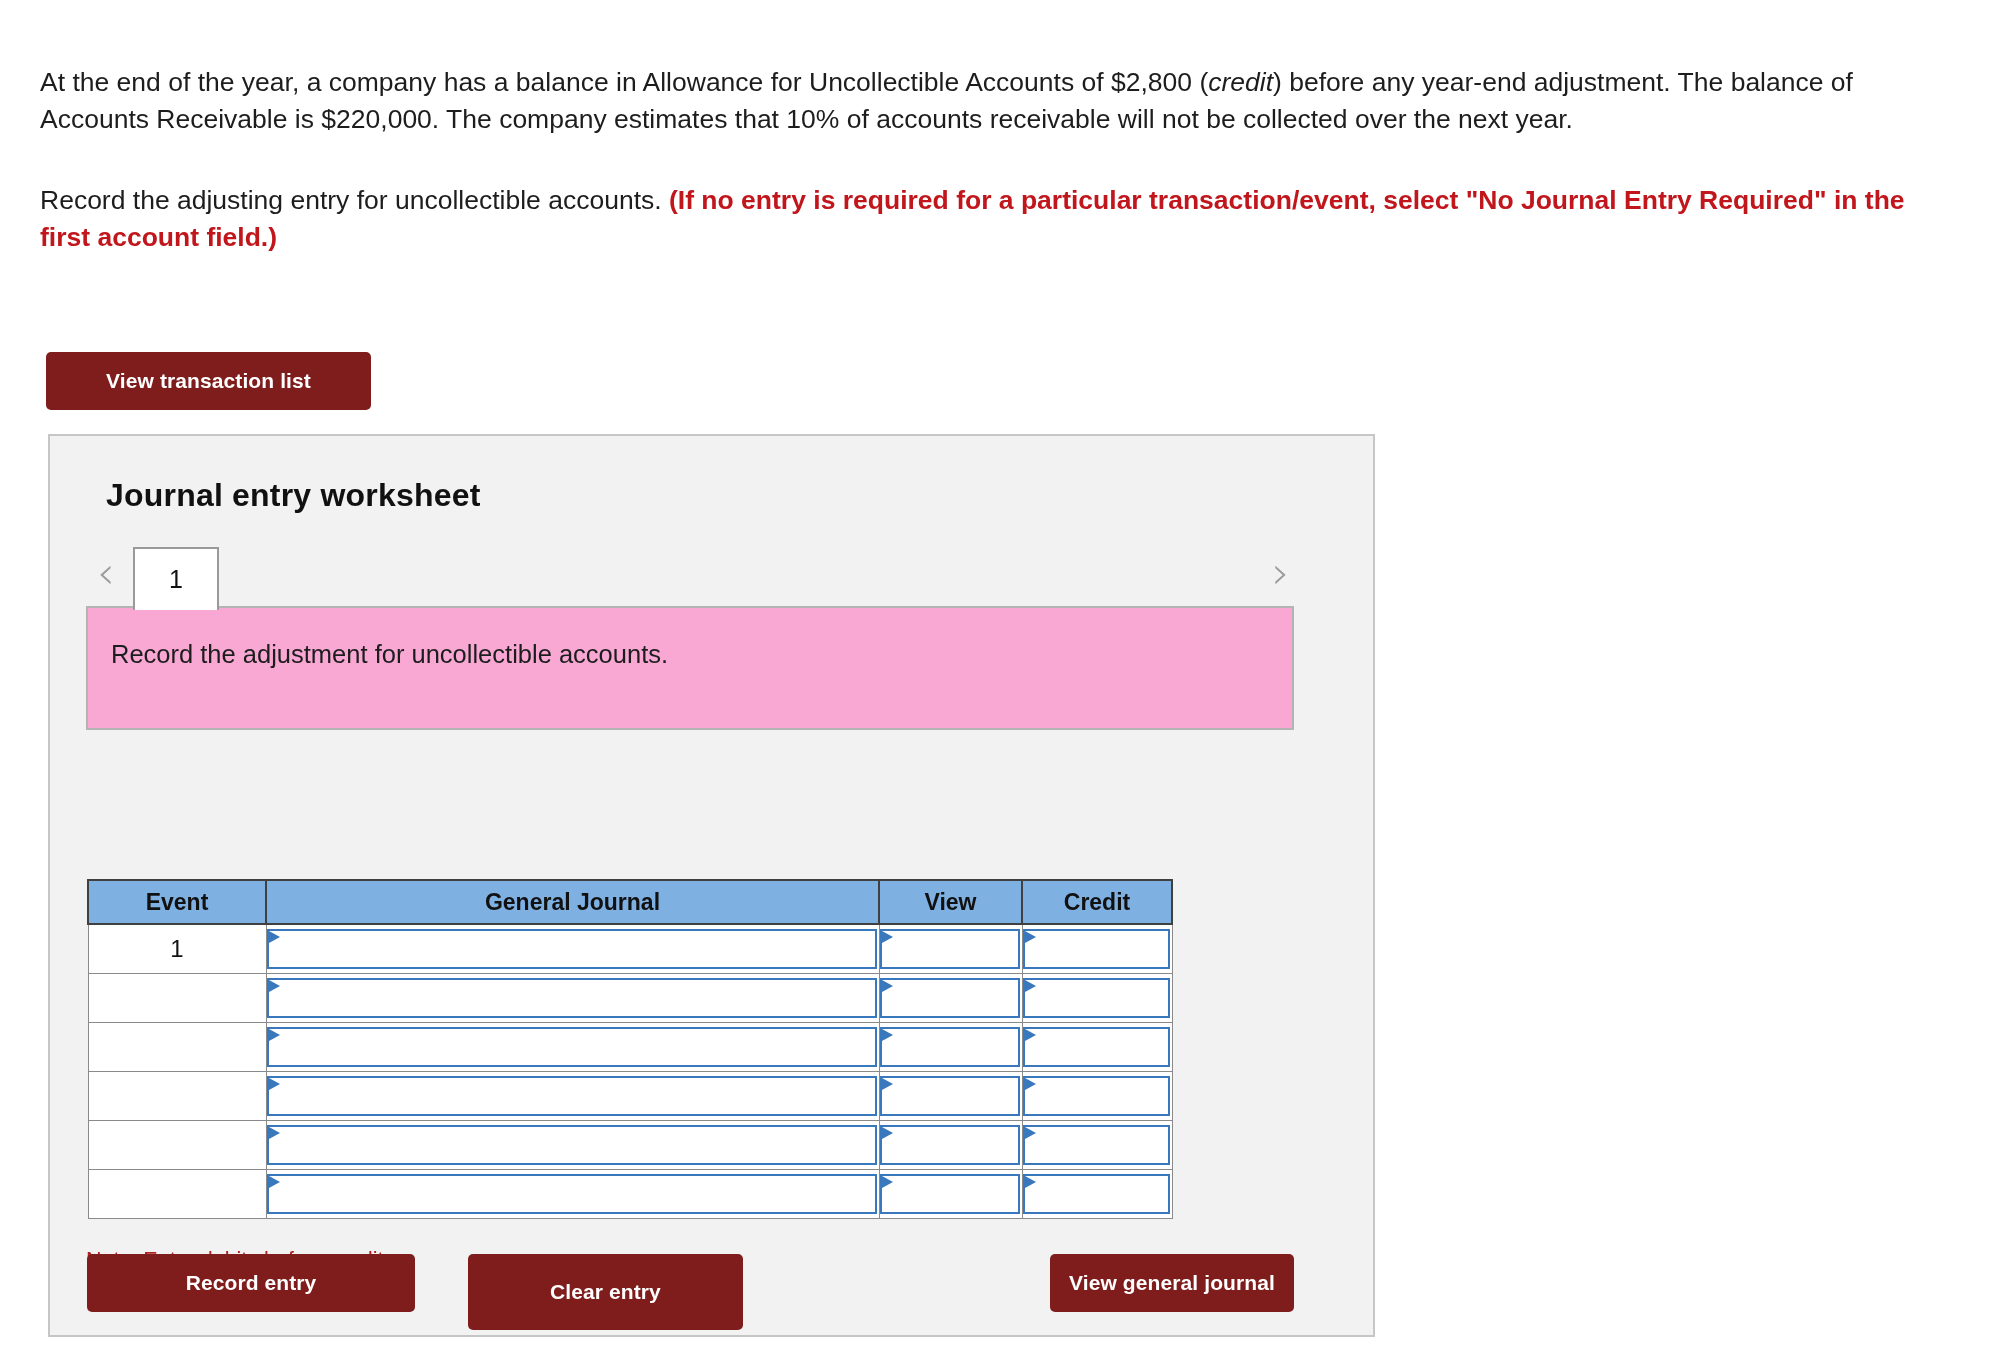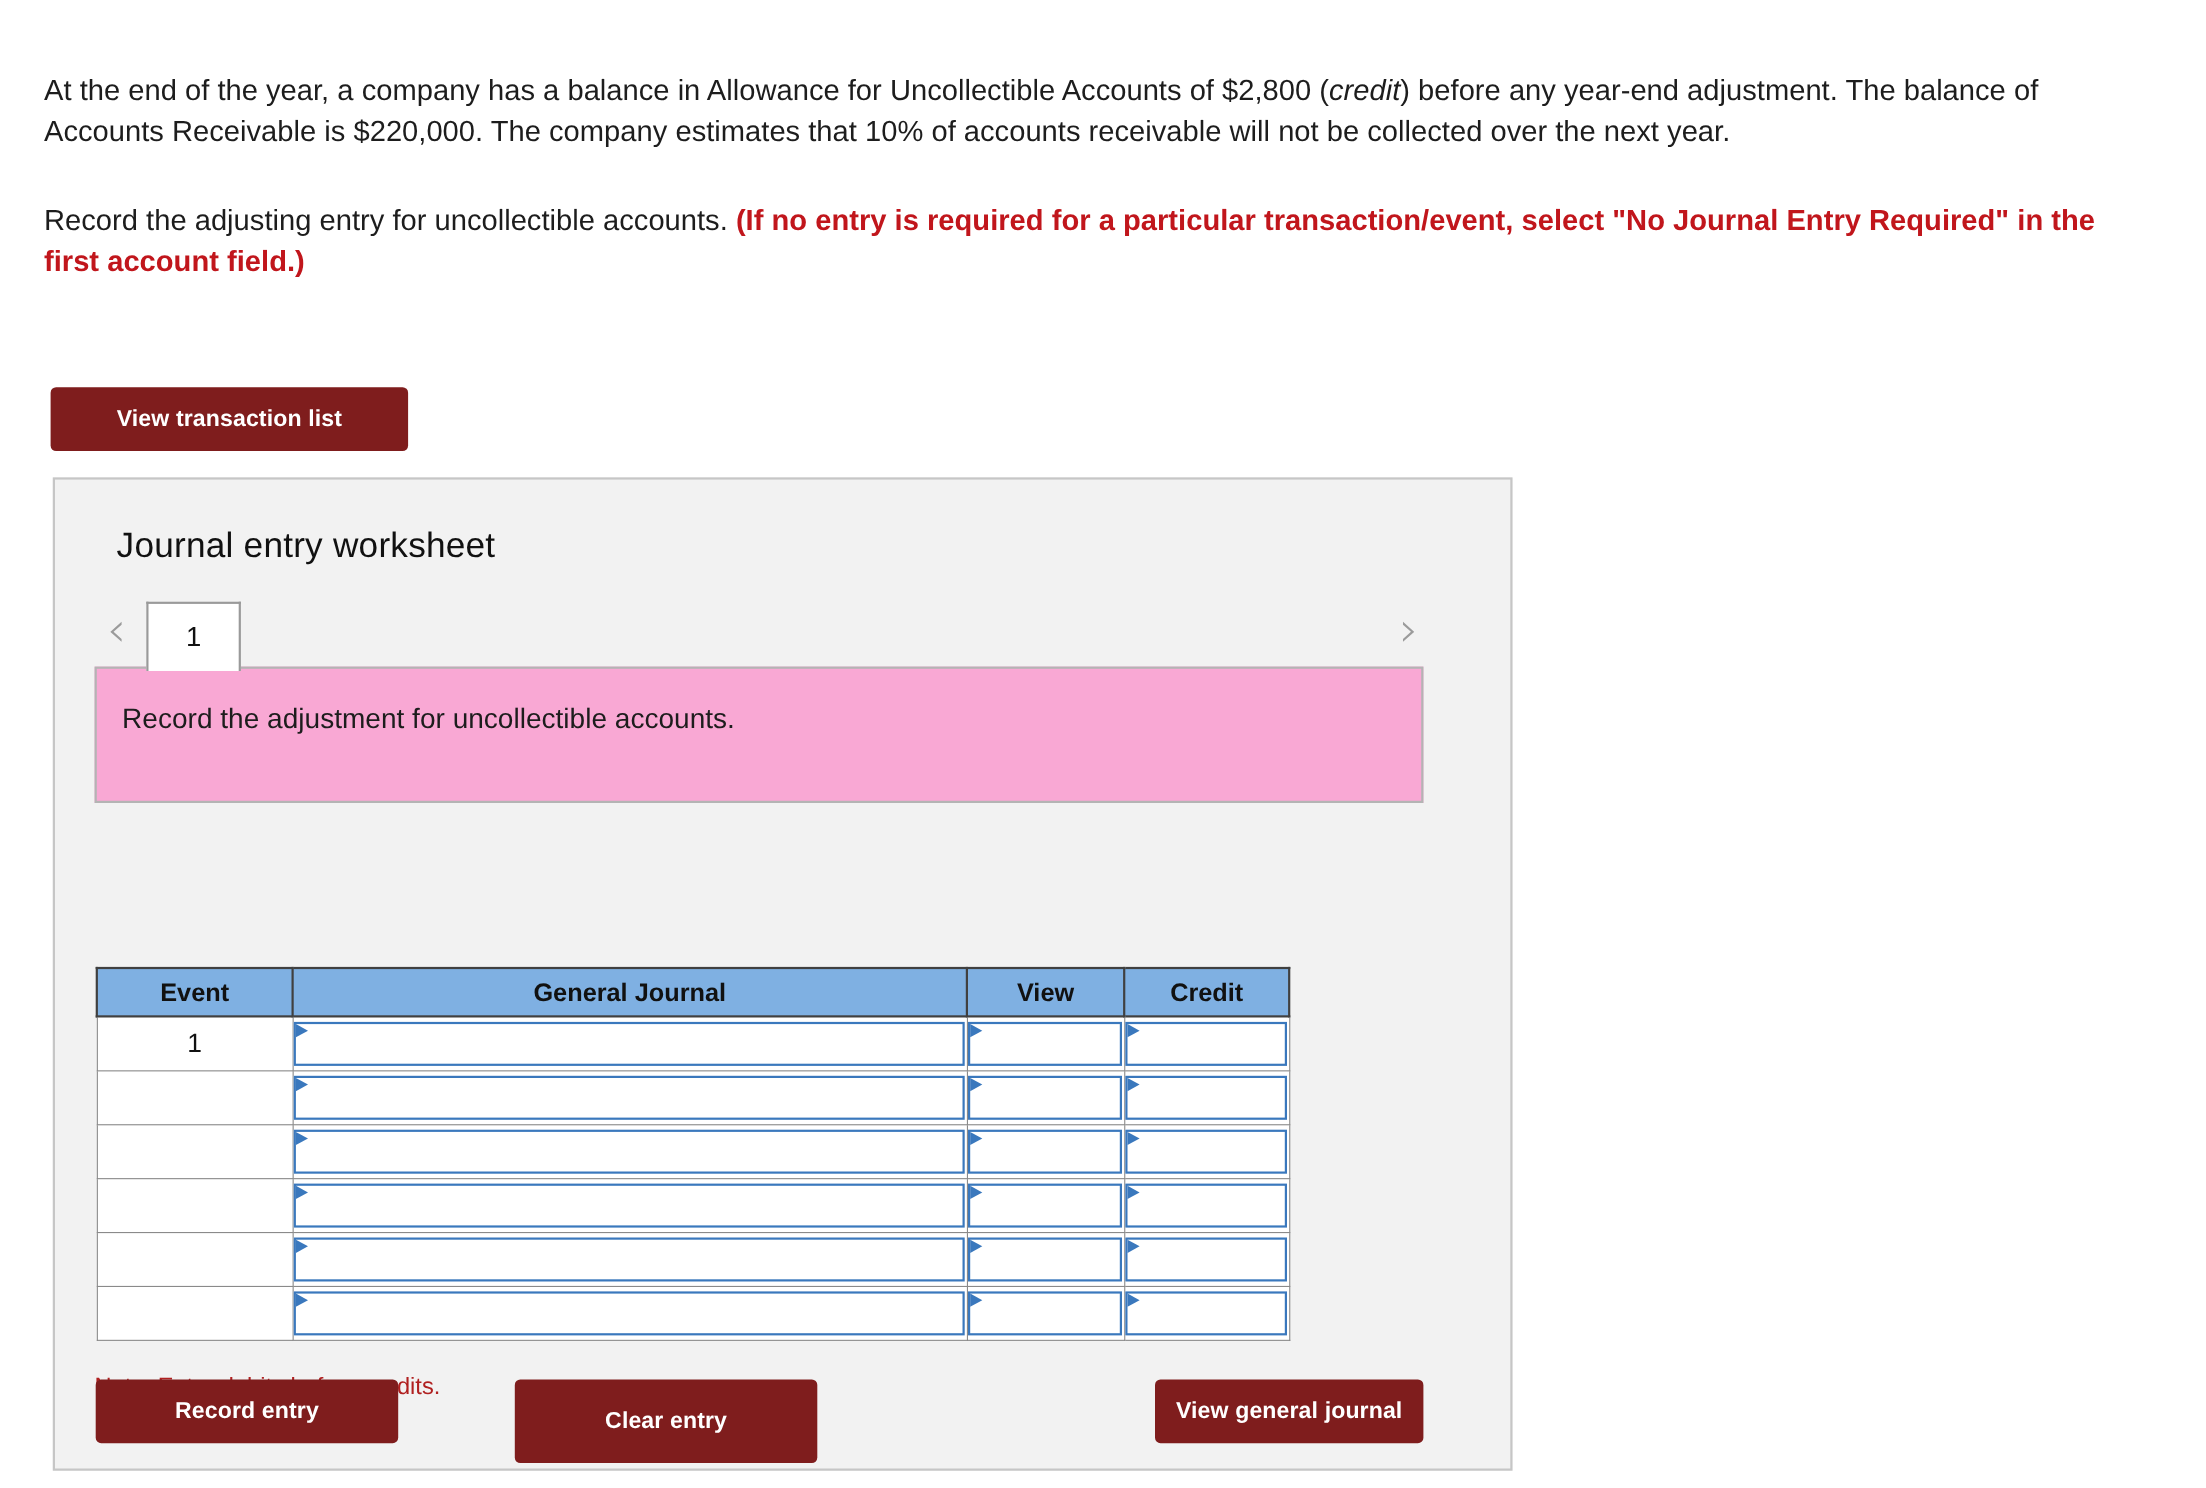--- a/index.html
+++ b/index.html
@@ -83,21 +83,21 @@
     background: #f2f2f2;
     border: 2px solid #c6c6c6;
     box-sizing: border-box;
   }
 
   .worksheet-title {
     position: absolute;
     left: 56px;
     top: 41px;
     font-size: 32px;
-    font-weight: normal;
+    font-weight: bold;
     color: #111111;
     letter-spacing: .2px;
   }
 
   
   .tabstrip {
     position: absolute;
     left: 0;
     top: 113px;
     width: 100%;
@@ -223,21 +223,21 @@
     border-left: 11px solid #3a78bd;
     border-top: 6px solid transparent;
     border-bottom: 6px solid transparent;
   }
 
   
   .btn-record {
     position: absolute;
     left: 37px;
     top: 818px;
-    width: 275px;
+    width: 328px;
     height: 58px;
   }
   .btn-clear {
     position: absolute;
     left: 418px;
     top: 818px;
     width: 275px;
     height: 76px;
   }
   .btn-viewgj {

